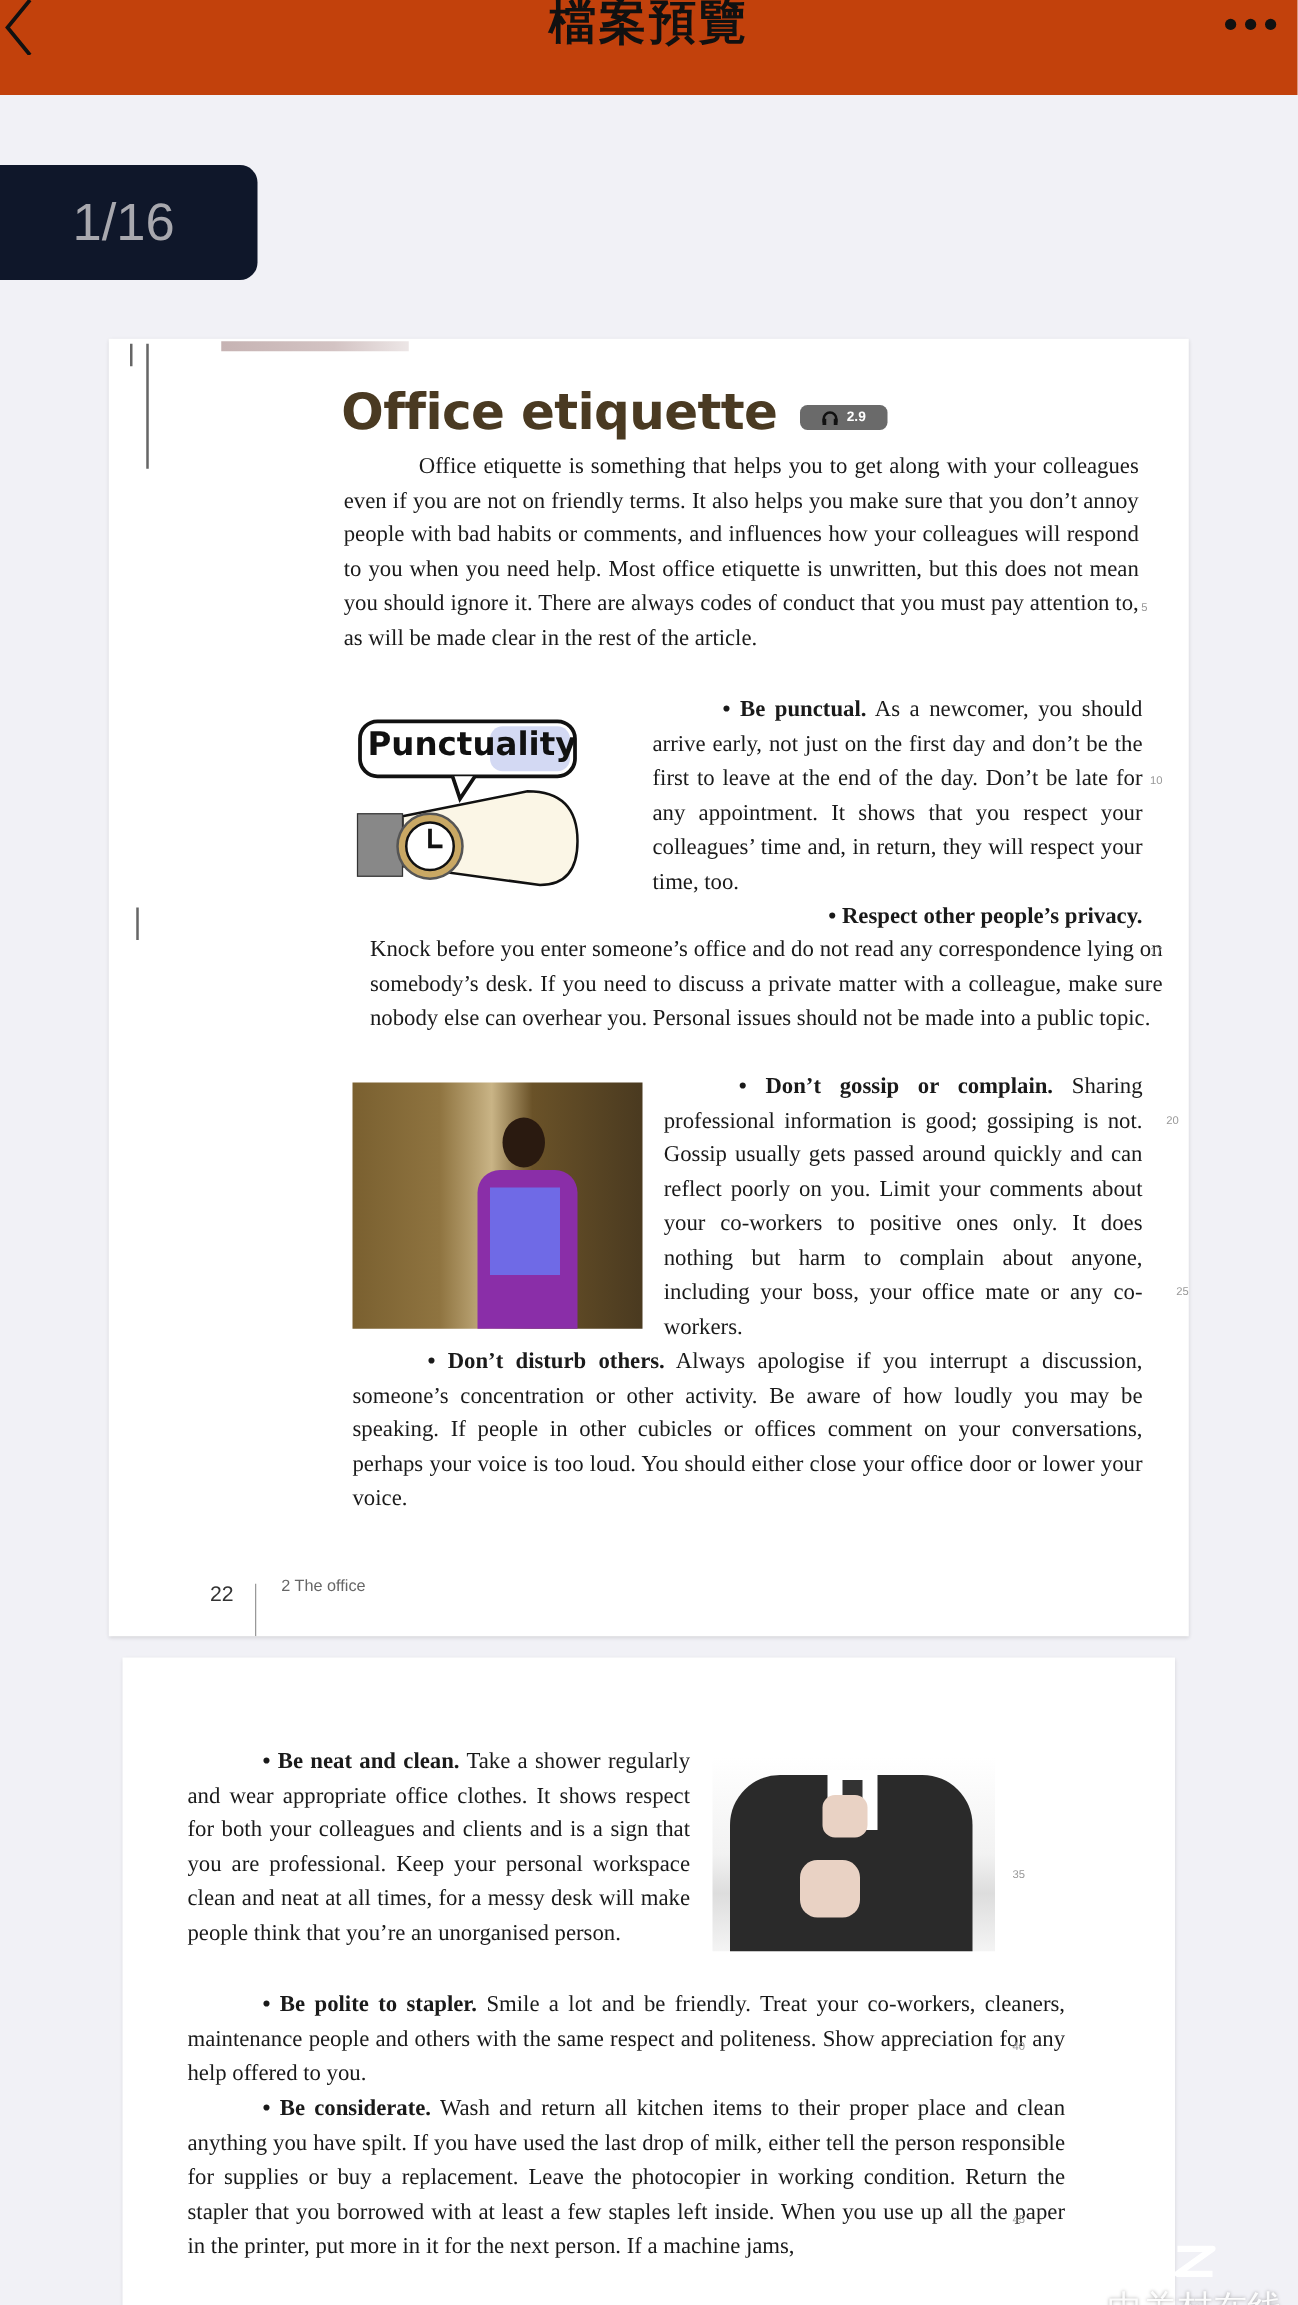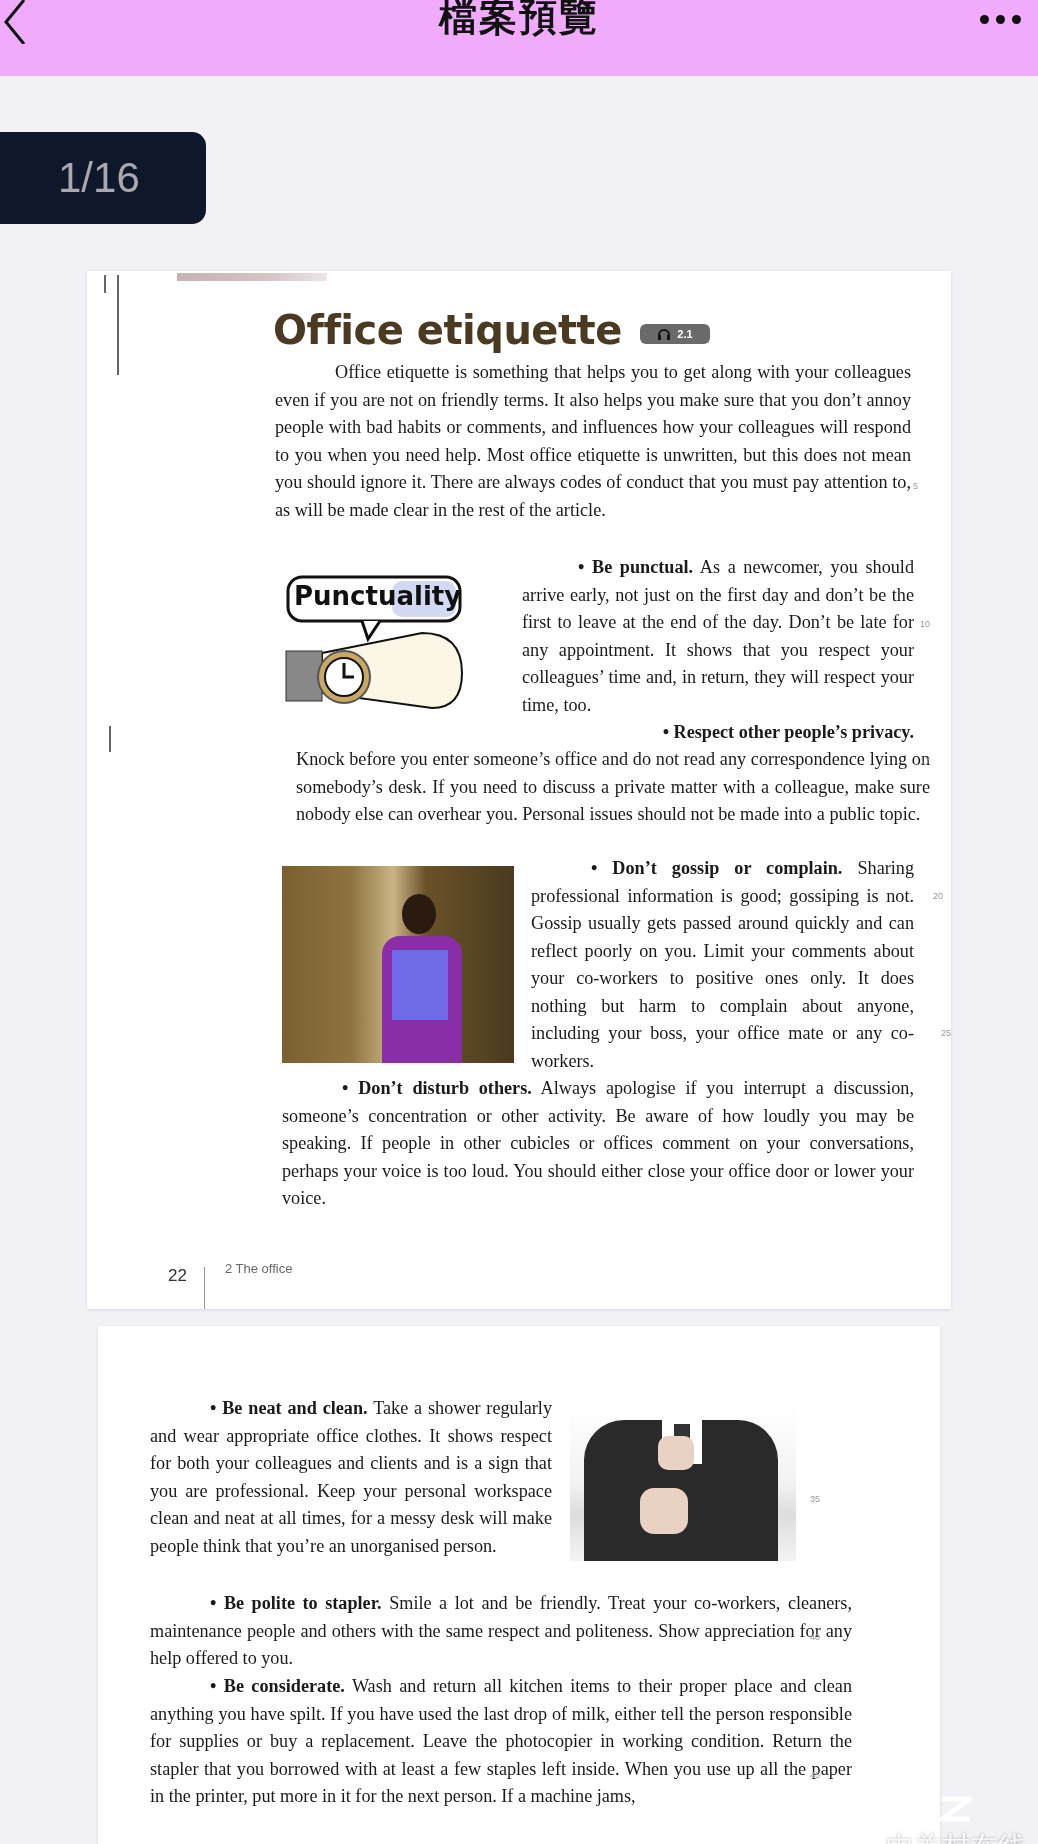--- a/index.html
+++ b/index.html
@@ -1,17 +1,17 @@
 <!DOCTYPE html>
 <html><head>
 <meta charset="utf-8">
 <style>
   * { box-sizing: border-box; margin: 0; padding: 0; }
   html, body { width: 1038px; height: 1844px; overflow: hidden; background: #f1f1f6; font-family: "Liberation Serif", serif; }
-  .topbar { position: absolute; left: 0; top: 0; width: 1038px; height: 76px; background: #f0abfc; }
+  .topbar { position: absolute; left: 0; top: 0; width: 1038px; height: 76px; background: #c2410c; }
   .back { position: absolute; left: 0; top: 0; width: 40px; height: 44px; cursor: pointer; }
   .title { position: absolute; left: 0; right: 0; top: -8px; text-align: center; font-family: "DejaVu Sans", sans-serif; font-size: 38px; font-weight: bold; color: #111; letter-spacing: 2px; }
   .more { position: absolute; right: 10px; top: 4px; width: 56px; height: 30px; display: flex; gap: 7px; align-items: center; justify-content: center; cursor: pointer; }
   .more span { width: 9px; height: 9px; border-radius: 50%; background: #111; }
   .pageind { position: absolute; left: 0; top: 132px; width: 206px; height: 92px; background: #0f172a; border-radius: 0 14px 14px 0; }
   .pageind span { position: absolute; left: 58px; top: 22px; font-family: "Liberation Sans", sans-serif; font-size: 42px; color: #a8a8ae; }
   .page { position: absolute; background: #fff; box-shadow: 0 1px 3px rgba(0,0,0,0.12); overflow: hidden; }
   .p1 { left: 87px; top: 271px; width: 864px; height: 1038px; }
   .p2 { left: 98px; top: 1326px; width: 842px; height: 560px; }
   .scanbar { position: absolute; left: 90px; top: 2px; width: 150px; height: 8px; background: linear-gradient(90deg,#b8a0a0,#c8b4b4 60%,#e8e0e0); opacity: .8; }
@@ -55,21 +55,21 @@
   <div class="lmark" style="left:17px;top:4px;height:18px;"></div>
   <div class="lmark" style="left:22px;top:455px;height:26px;"></div>
 
   <div class="h1">Office etiquette</div>
   <div class="badge">
     <svg width="14" height="12" viewBox="0 0 14 12">
         <path d="M2 10 V7 A5 5 0 0 1 12 7 V10" fill="none" stroke="#111" stroke-width="2"></path>
         <rect x="1" y="7" width="3" height="5" fill="#111"></rect>
         <rect x="10" y="7" width="3" height="5" fill="#111"></rect>
       </svg>
-    <span>2.1</span>
+    <span>2.9</span>
   </div>
 
   <div class="txt ind" style="left:188px;top:88px;width:636px;">Office etiquette is something that helps you to get along with your colleagues even if you are not on friendly terms. It also helps you make sure that you don’t annoy people with bad habits or comments, and influences how your colleagues will respond to you when you need help. Most office etiquette is unwritten, but this does not mean you should ignore it. There are always codes of conduct that you must pay attention to, as will be made clear in the rest of the article.</div>
 
   <div class="img" style="left:195px;top:302px;width:190px;height:150px;">
     <svg width="190" height="150" viewBox="0 0 190 150">
       <rect x="6" y="4" width="172" height="44" rx="14" fill="#fff" stroke="#111" stroke-width="3"></rect>
       <rect x="110" y="8" width="64" height="36" rx="10" fill="#c8d0f0" opacity=".8"></rect>
       <path d="M80 48 L86 66 L98 48" fill="#fff" stroke="#111" stroke-width="3"></path>
       <path d="M40 80 L140 60 Q180 60 180 100 Q180 135 150 135 L40 120 Z" fill="#fbf6e6" stroke="#111" stroke-width="2"></path>

